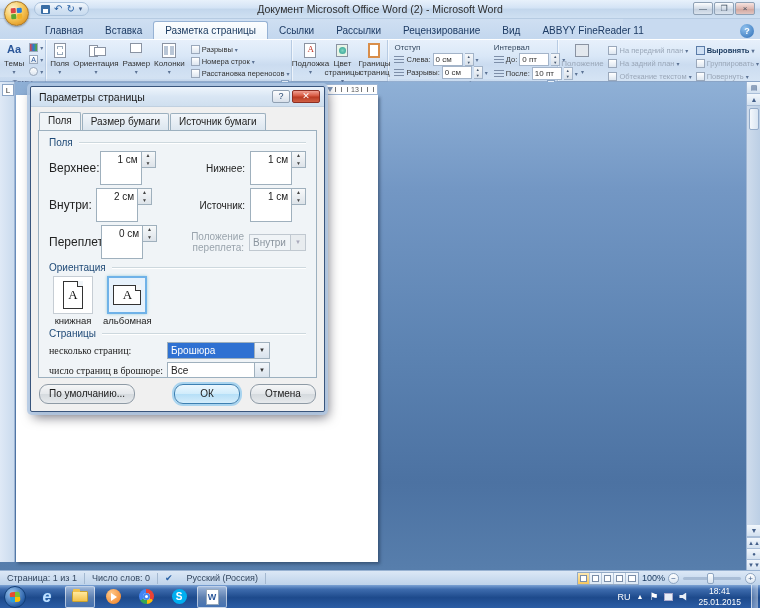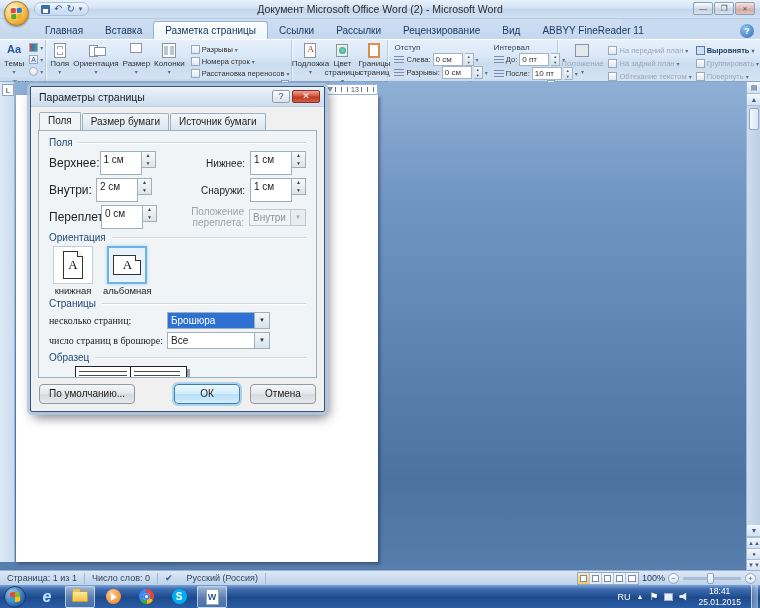--- a/index.html
+++ b/index.html
@@ -135,21 +135,21 @@
   .dtab { padding:2px 8px 3px; font-size:10px; color:#222; border:1px solid #9cb0bf; border-bottom:none; border-radius:2px 2px 0 0;
     background:linear-gradient(180deg,#f2f6fa,#dce6ef); margin-right:1px; }
   .dtab.active { background:#f0f4f7; padding-bottom:4px; margin-bottom:-1px; position:relative; top:-1px; }
   .tabpage { position:absolute; left:7px; right:7px; top:43px; bottom:33px; border:1px solid #9cb0bf; background:#f0f4f7; padding:4px 10px 2px; overflow:hidden; }
   .grp-hd { display:flex; align-items:center; gap:6px; font-size:10px; color:#1e4976; margin:2px 0 3px; }
   .grp-hd::after { content:""; flex:1; height:1px; background:#cdd8de; box-shadow:0 1px 0 #fff; }
   .mrow { display:flex; align-items:center; margin:2px 0 3px; }
   .mlabel { width:52px; font-size:12px; color:#222; }
   .mlabel2 { width:108px; font-size:10px; color:#222; text-align:right; padding-right:5px; }
   .field { display:flex; }
-  .finput { width:42px; height:24px; border:1px solid #9fb0bd; background:#fff; font-size:10px; line-height:15px; padding-left:3px; }
+  .finput { width:42px; height:34px; border:1px solid #9fb0bd; background:#fff; font-size:10px; line-height:15px; padding-left:17px; }
   .spin { width:14px; height:17px; border:1px solid #9fb0bd; border-left:none; background:linear-gradient(180deg,#f7f9fa,#dde3e9); display:flex; flex-direction:column; }
   .spin i { flex:1; font-size:5px; line-height:7px; color:#444; text-align:center; font-style:normal; }
   .combo { display:flex; height:17px; }
   .combo .cval { width:88px; border:1px solid #9fb0bd; background:#fff; font-size:10px; line-height:15px; padding-left:3px; }
   .combo .cbtn { width:15px; border:1px solid #9fb0bd; border-left:none; background:linear-gradient(180deg,#f2f6fa,#d8e2ec); font-size:6px; line-height:15px; text-align:center; color:#333; }
   .combo.dis .cval { background:#f0f4f7; color:#8a949e; border-color:#c0c8d0; }
   .combo.dis .cbtn { background:#e8ecef; color:#aab; border-color:#c0c8d0; }
   .combo.sel .cval { background:#2f71d2; color:#fff; }
   .orient-row { display:flex; gap:10px; margin:3px 0 1px 4px; }
   .otile { display:flex; flex-direction:column; align-items:center; font-size:9.5px; color:#222; }
@@ -159,21 +159,21 @@
   .opage.port { width:20px; height:28px; }
   .opage.land { width:28px; height:20px; }
   .opage::after { content:""; position:absolute; right:-1px; top:-1px; width:5px; height:5px; background:#f0f4f7; border-left:1px solid #333; border-bottom:1px solid #333; }
   .prow { display:flex; align-items:center; margin:3px 0; }
   .plabel { width:118px; font-size:10px;font-family:Liberation Serif, serif; }
   .booklet { display:flex; margin:3px 0 4px 26px; width:112px; box-shadow:3px 3px 0 #9aa2ab; background:#fff; }
   .bpage { width:56px; height:64px; background:#fff; border:1px solid #222; padding:4px 3px; }
   .bpage + .bpage { border-left:none; }
   .para { background:repeating-linear-gradient(180deg,#4a4a4a 0 1px,transparent 1px 4px); margin-bottom:4px; }
   .dlg-buttons { position:absolute; left:0; right:0; bottom:7px; display:flex; padding:0 8px; }
-  .btn { height:20px; border:1px solid #8e9aa5; border-radius:4px; background:linear-gradient(180deg,#f5f6f7,#e4e7ea 50%,#d5dade 52%,#e6e9ec); font-size:10px; text-align:center; line-height:18px; color:#1b1b1b; }
+  .btn { height:20px; border:1px solid #8e9aa5; border-radius:9px; background:linear-gradient(180deg,#f5f6f7,#e4e7ea 50%,#d5dade 52%,#e6e9ec); font-size:10px; text-align:center; line-height:18px; color:#1b1b1b; }
   .btn.default-btn { width:96px; }
   .btn.ok { width:66px; margin-left:auto; border-color:#3c7fb1; box-shadow:0 0 0 2px #a9d4ef; background:linear-gradient(180deg,#ecf7fe,#d0ecfb 50%,#b6dff7 52%,#d4edfb); }
   .btn.cancel { width:66px; margin-left:10px; }
 </style>
 </head>
 <body>
 
 <div class="screen">
 
   <div class="titlebar">
@@ -463,21 +463,21 @@
       </div>
       <div class="mrow">
         <span class="mlabel">Внутри:</span>
         <span class="field">
             <span class="finput">2 см</span>
             <span class="spin">
               <i>▲</i>
               <i>▼</i>
             </span>
           </span>
-        <span class="mlabel2">Снаружи:</span>
+        <span class="mlabel2">Источник:</span>
         <span class="field">
             <span class="finput">1 см</span>
             <span class="spin">
               <i>▲</i>
               <i>▼</i>
             </span>
           </span>
       </div>
       <div class="mrow">
         <span class="mlabel">Переплет:</span>

